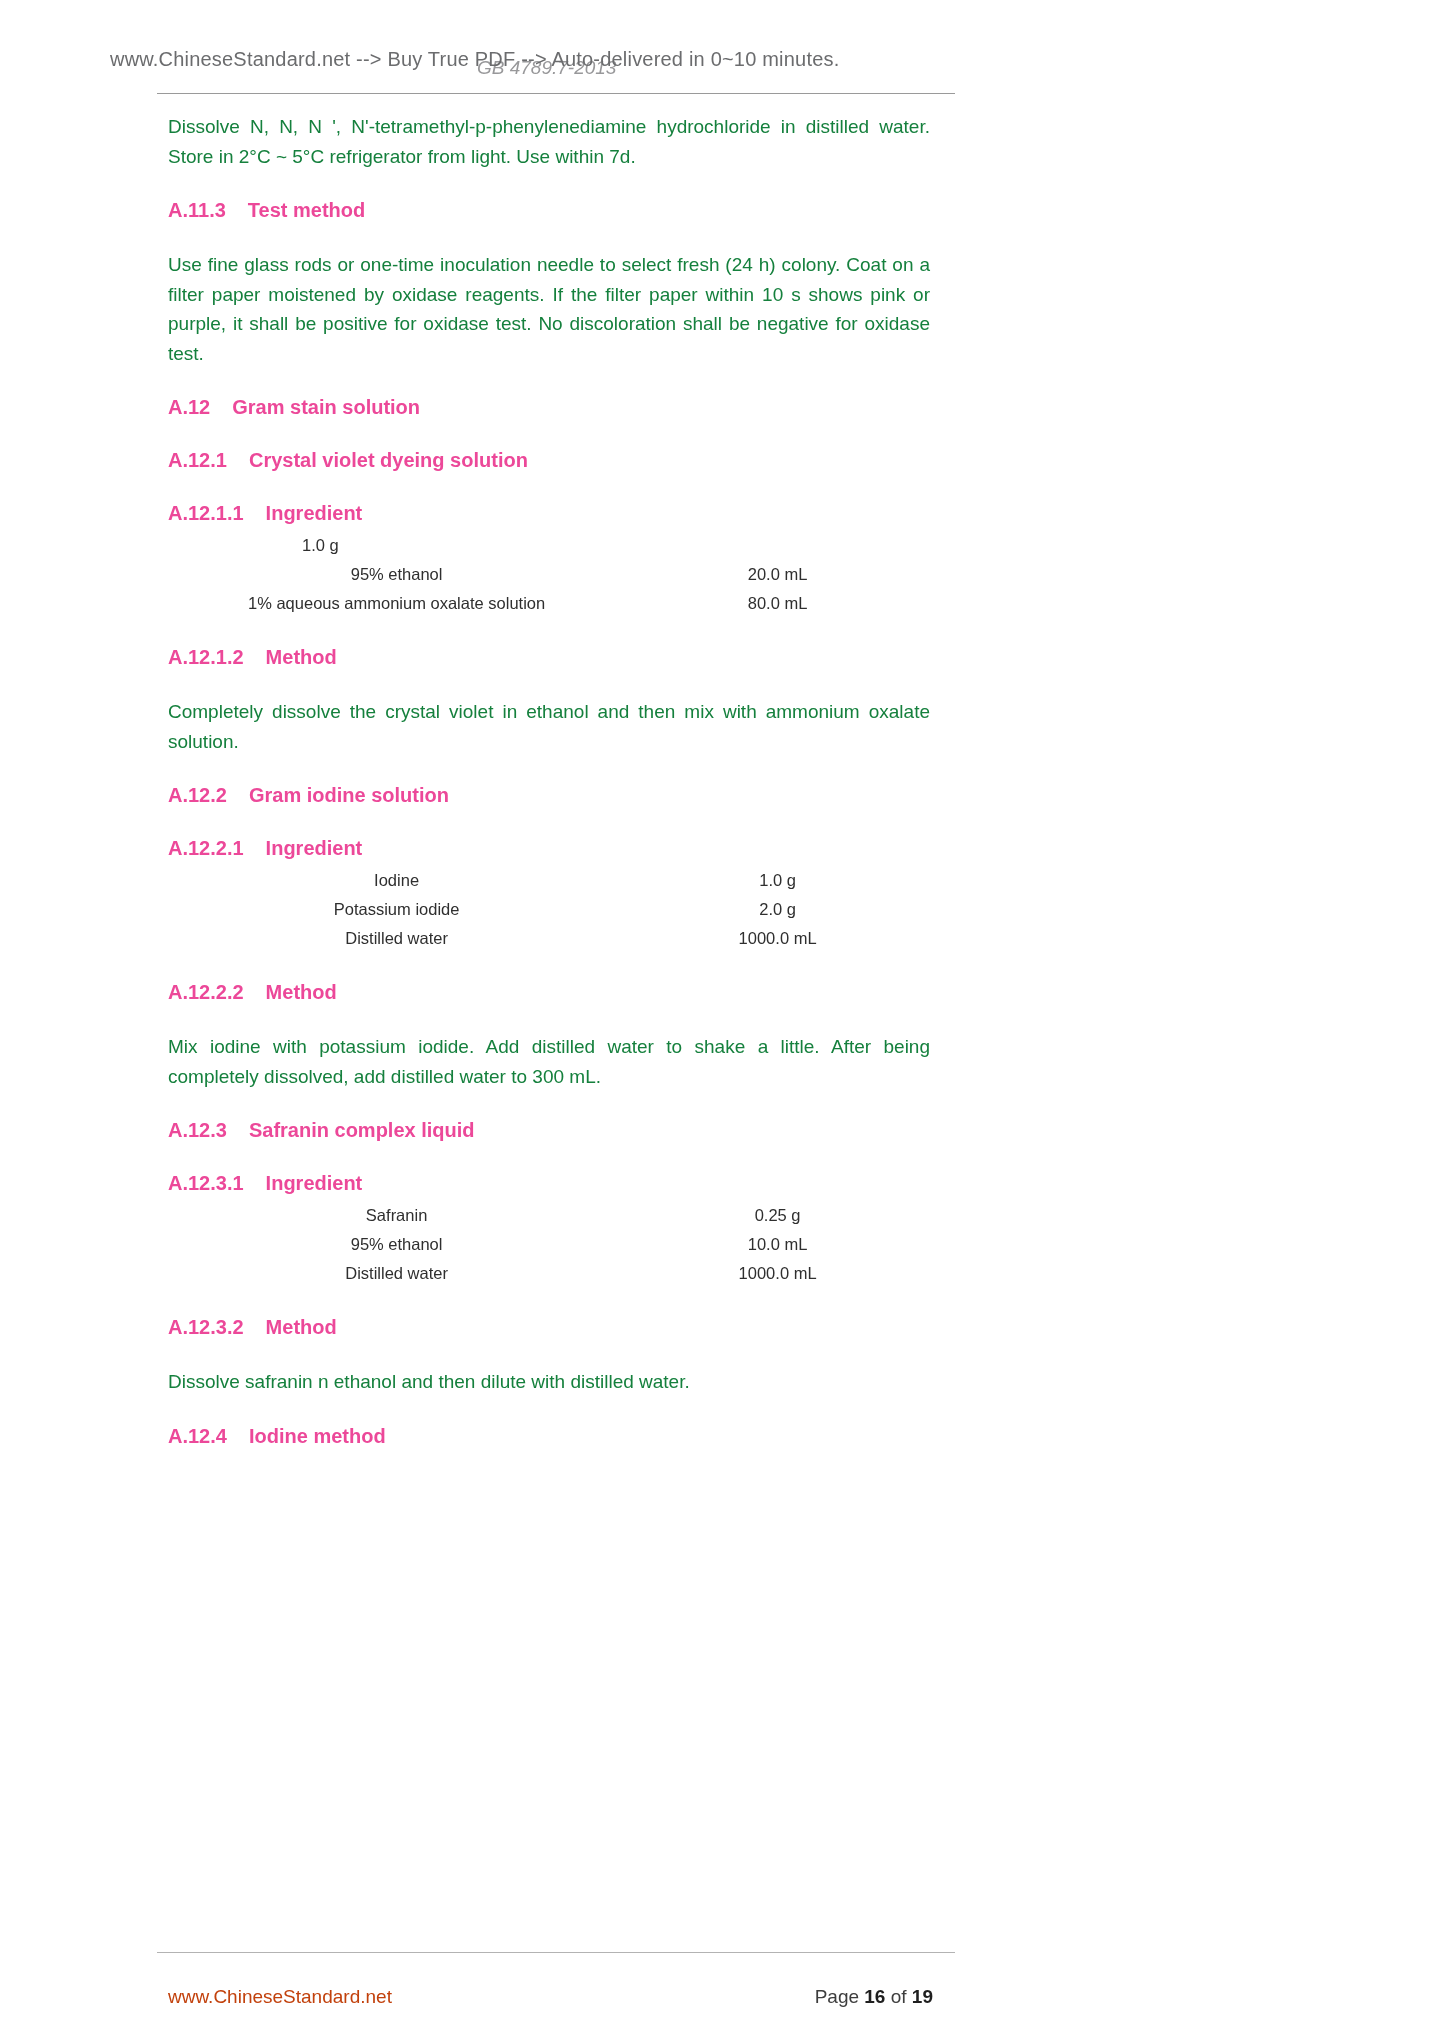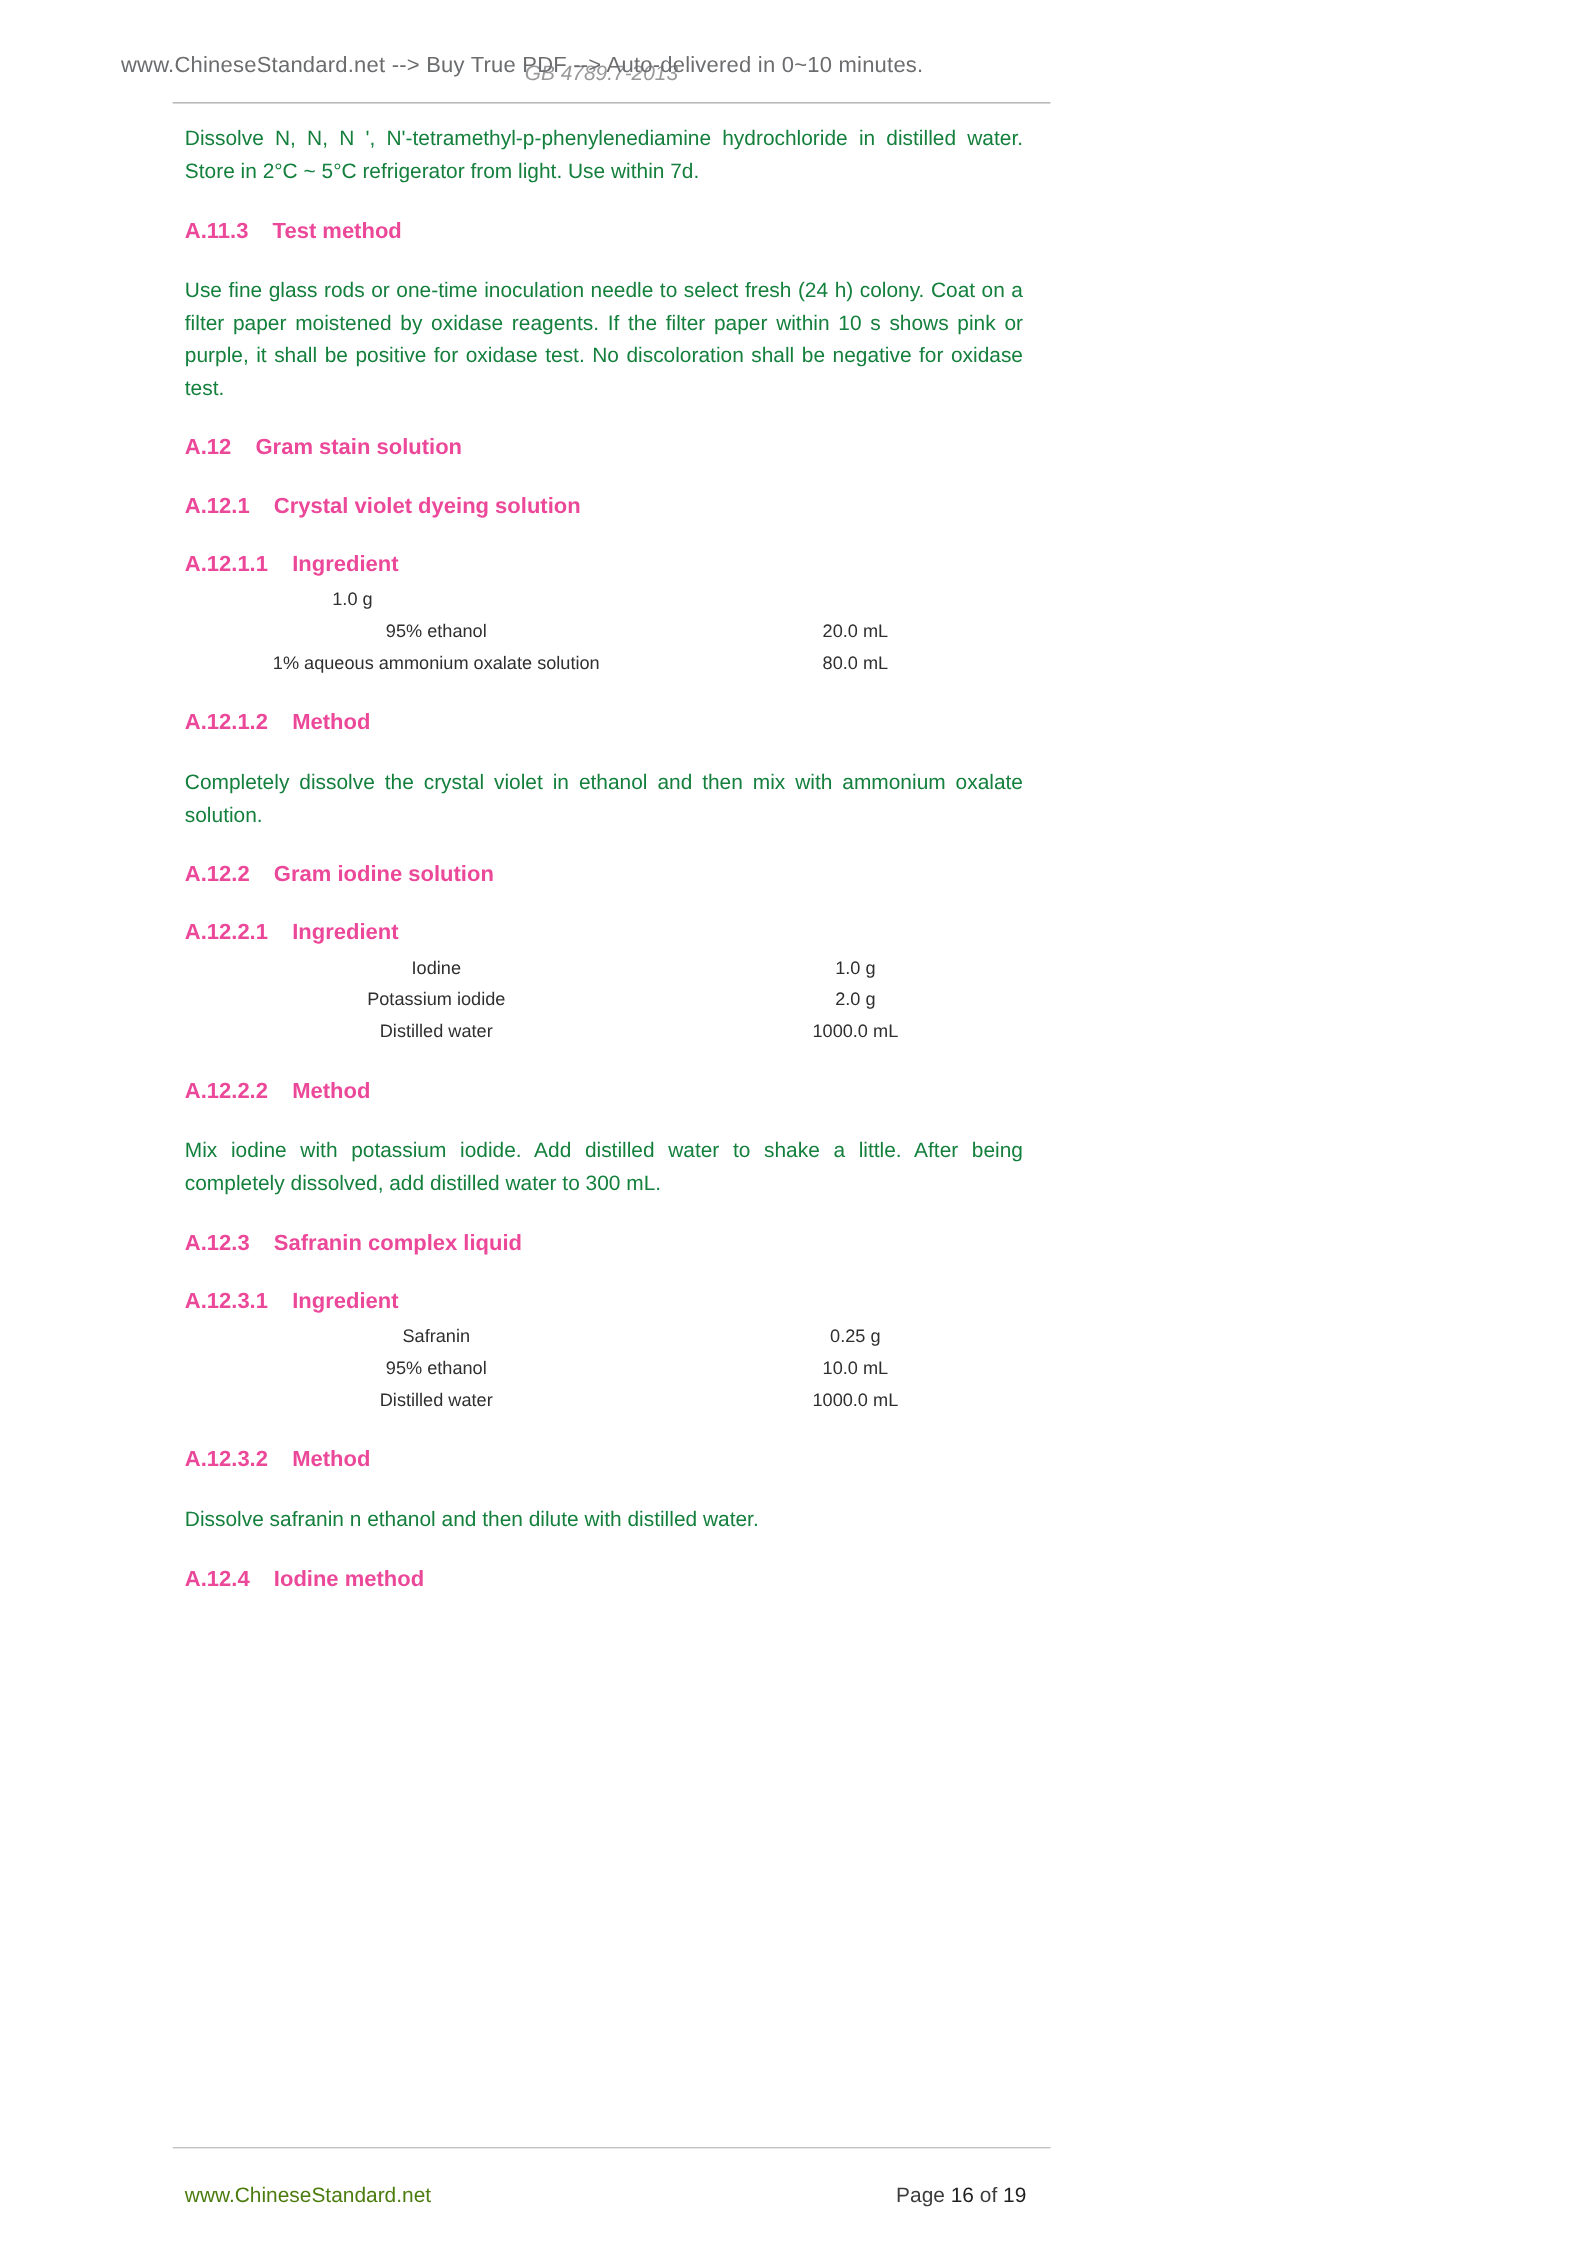--- a/index.html
+++ b/index.html
@@ -97,33 +97,33 @@
     top: 1952px;
     width: 798px;
     height: 1px;
     background: #b3b3b3;
   }
   .footer-site {
     position: absolute;
     left: 168px;
     top: 1986px;
     font-size: 19px;
-    color: #4d7c0f;
+    color: #c2410c;
     text-decoration: none;
     cursor: pointer;
   }
   .page-indicator {
     position: absolute;
     right: 512px;
     top: 1986px;
     font-size: 19px;
     color: #3d3d3d;
   }
   .page-indicator .b {
-    font-weight: normal;
+    font-weight: bold;
     color: #1f1f1f;
   }
 </style>
 </head>
 <body>
 
 <div class="page">
 
   <div class="watermark">GB 4789.7-2013</div>
   <div class="header-note">www.ChineseStandard.net --&gt; Buy True PDF --&gt; Auto-delivered in 0~10 minutes.</div>

